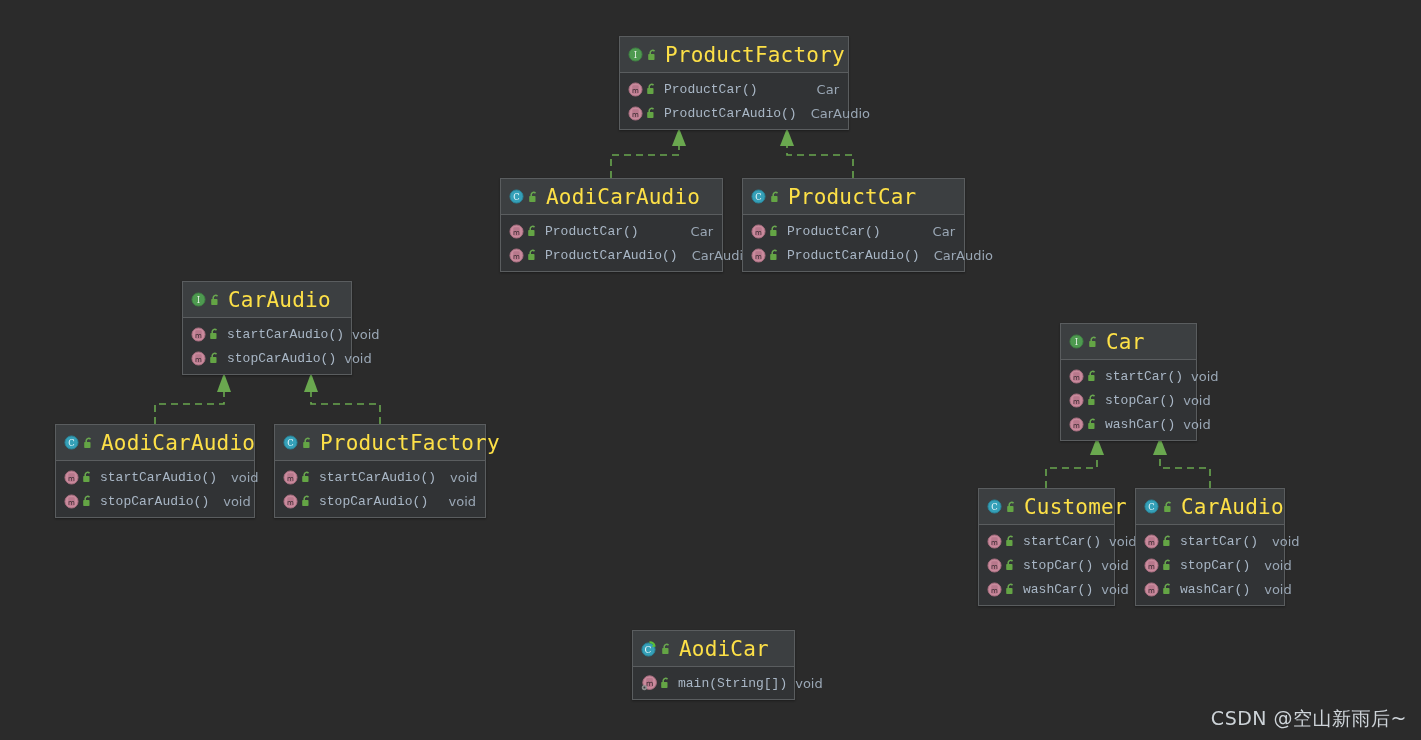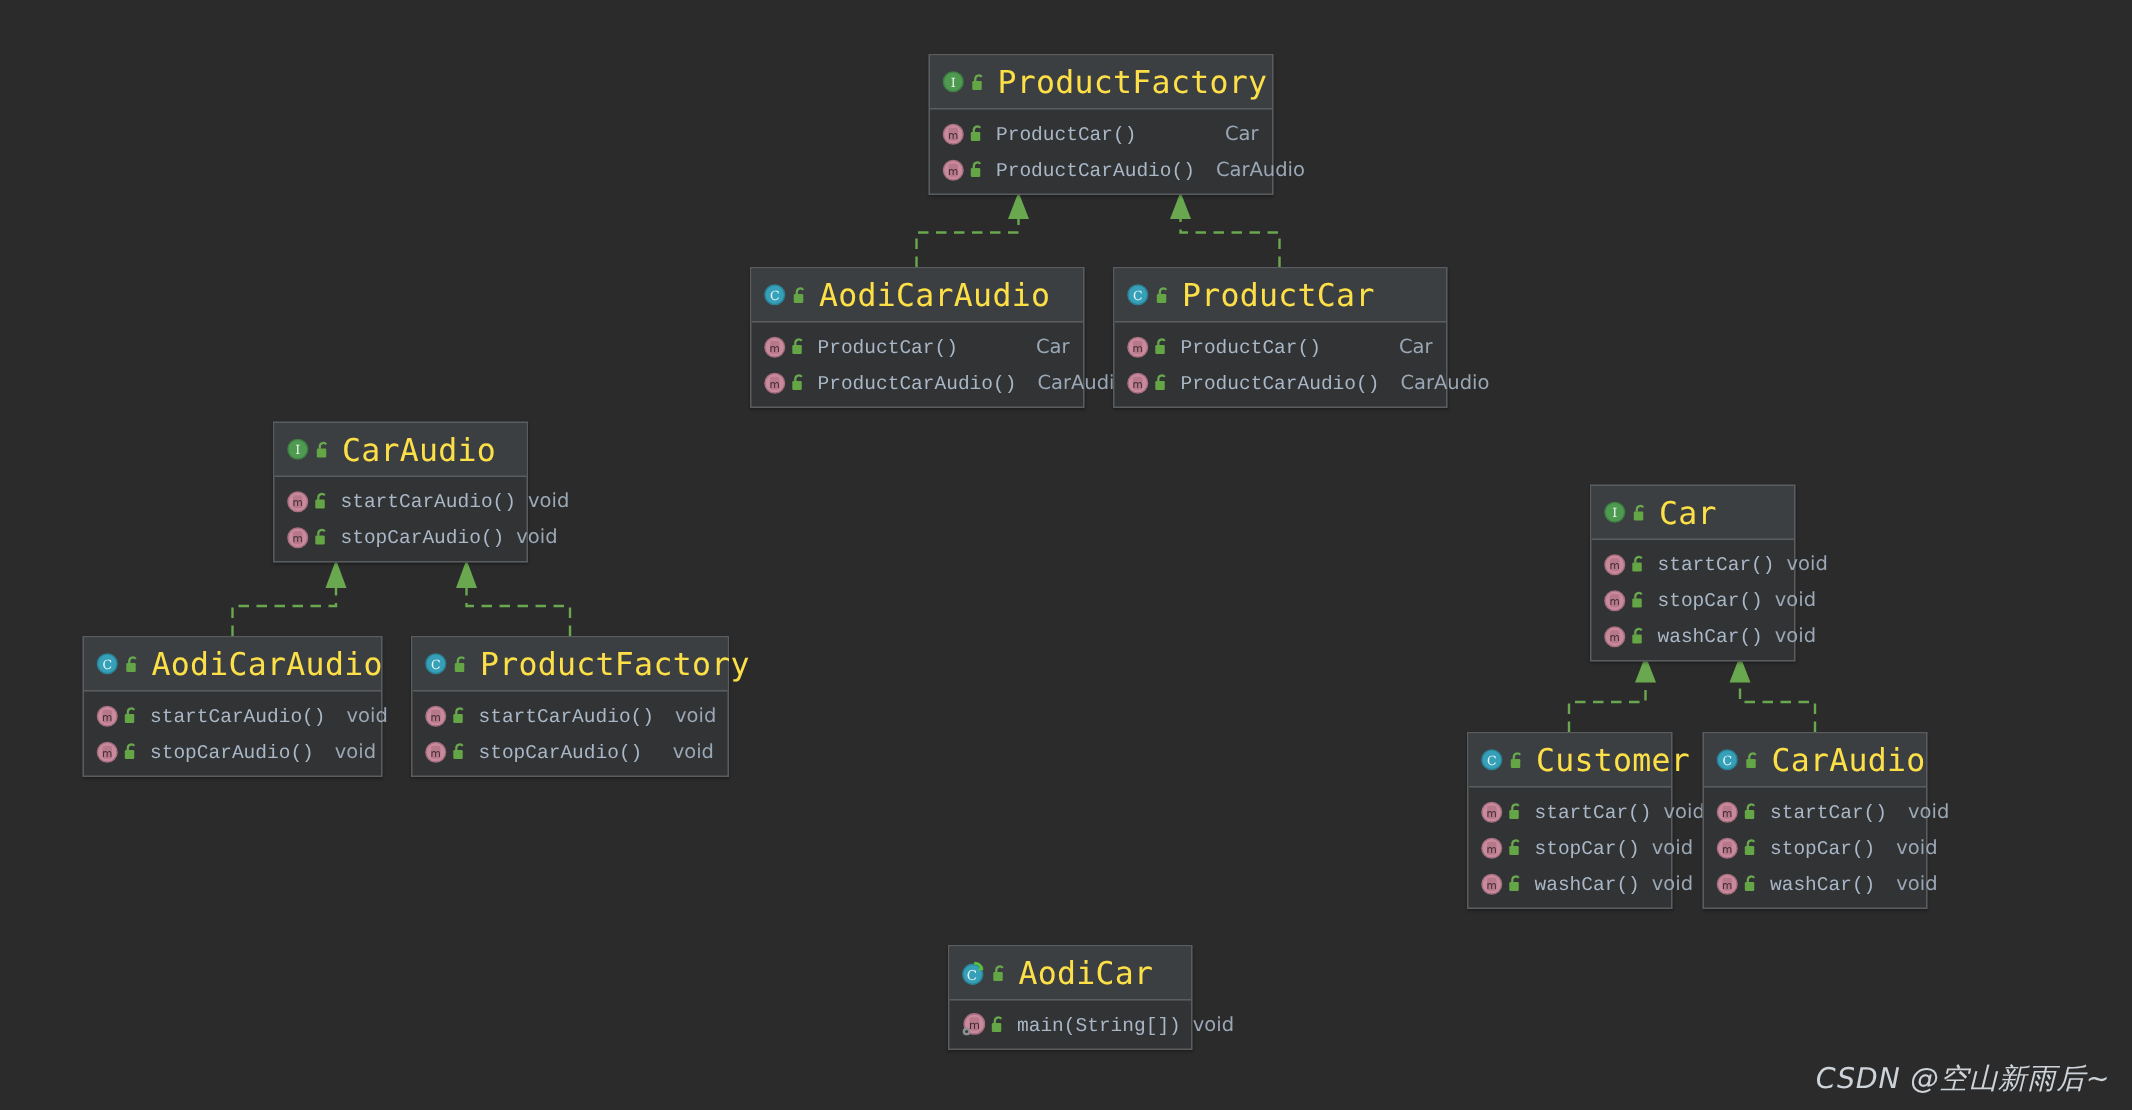--- a/index.html
+++ b/index.html
@@ -98,21 +98,20 @@
   
   #watermark {
     position: absolute;
     right: 14px;
     bottom: 8px;
     font-family: "DejaVu Sans", sans-serif;
     font-size: 19px;
     color: #cdd3d8;
     letter-spacing: 0.5px;
     user-select: none;
-    font-style: italic;
   }
 </style>
 </head>
 <body>
 
 <div id="canvas">
 
   <svg id="edges" width="1421" height="740" viewBox="0 0 1421 740" xmlns="http://www.w3.org/2000/svg">
 
     <g>

